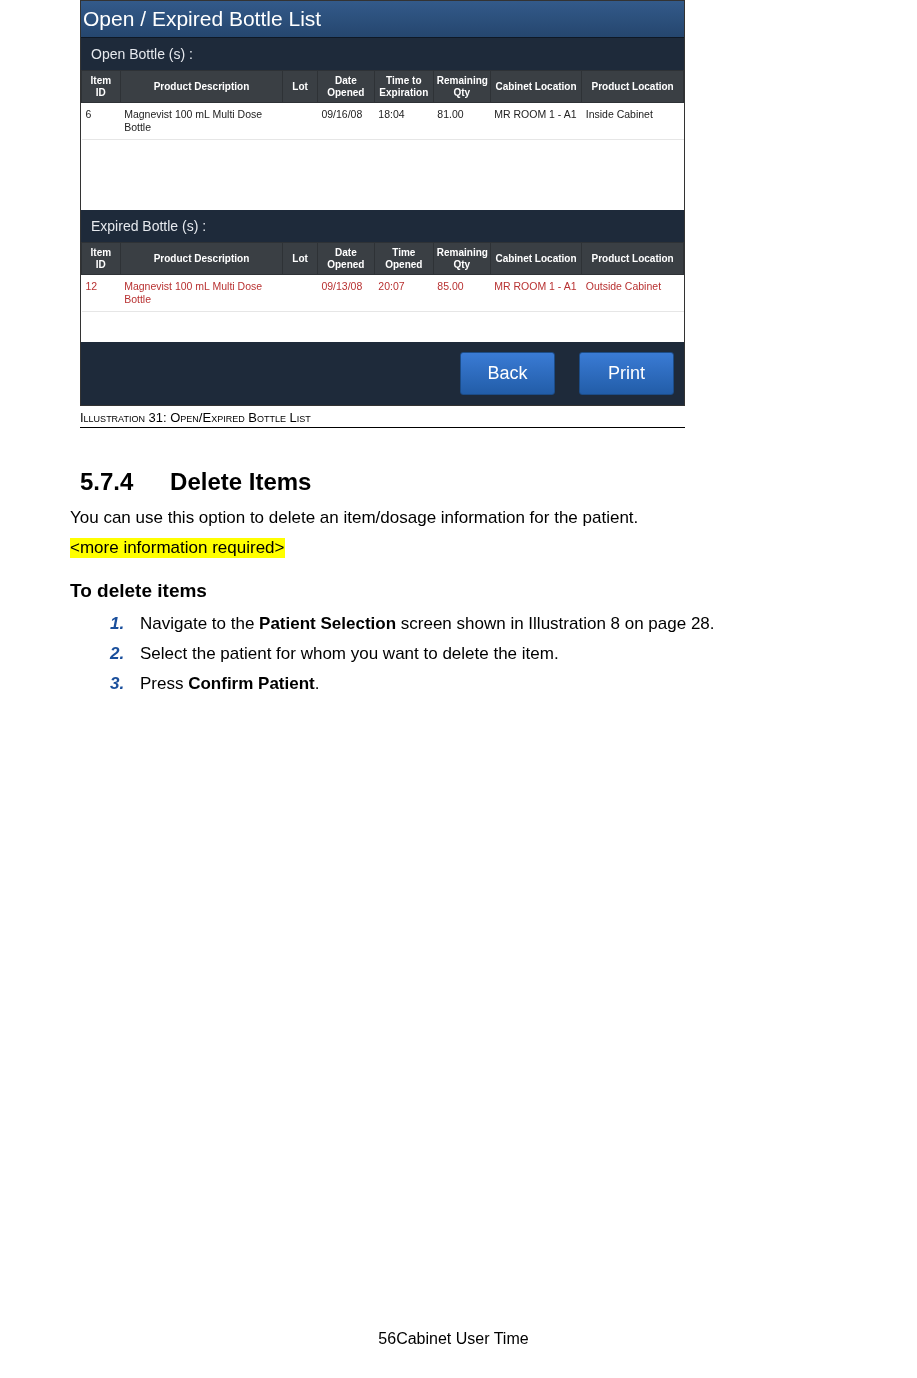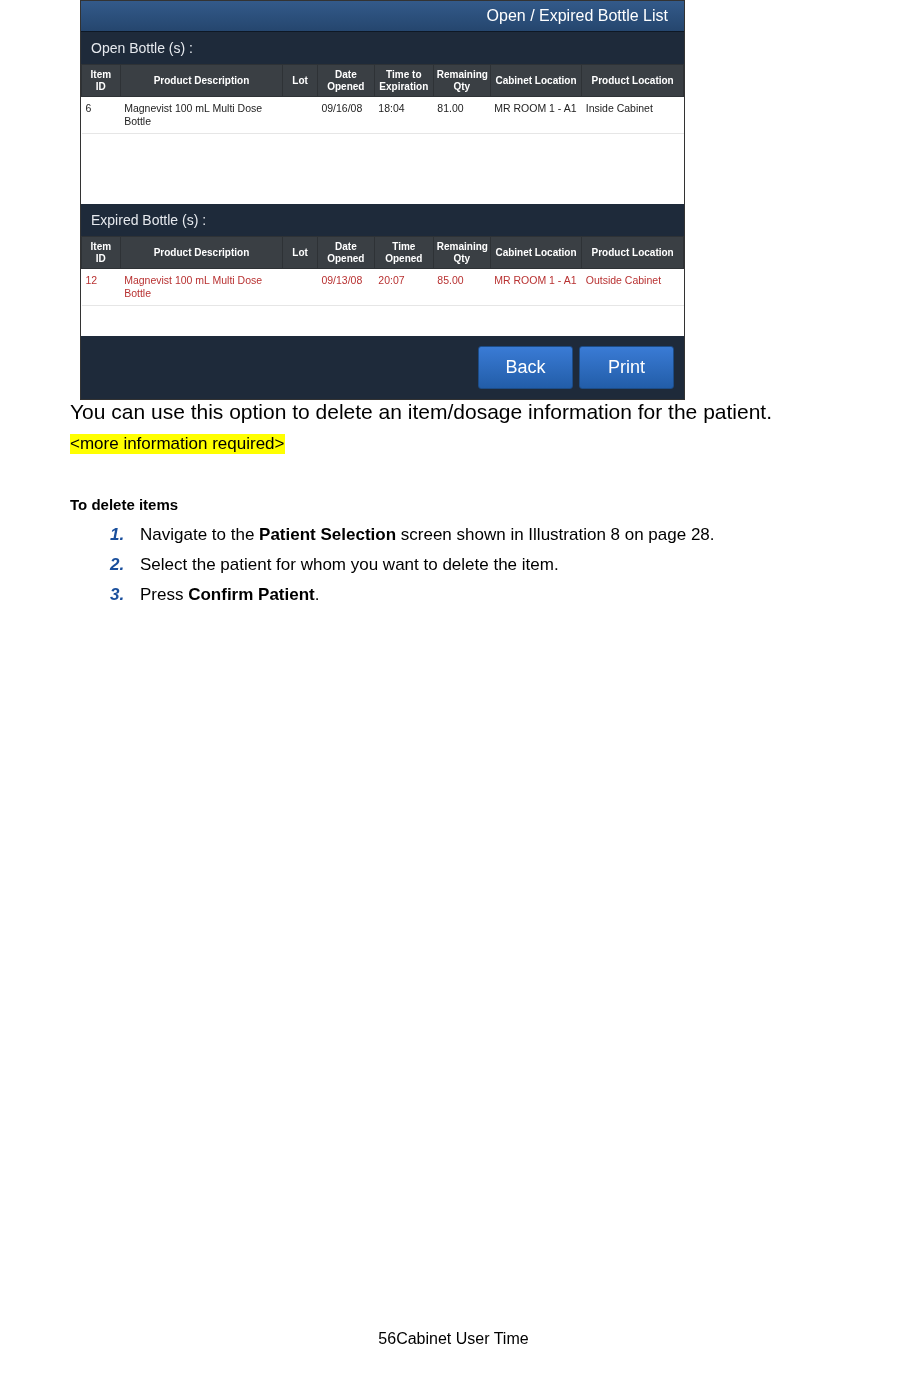--- a/index.html
+++ b/index.html
@@ -16,23 +16,23 @@
   .screenshot {
     width: 605px;
     margin-left: 10px;
     border: 1px solid #333;
     background: #1e2a3a;
     font-size: 11px;
   }
   .app-title {
     background: linear-gradient(#335a8a, #25466e);
     color: #fff;
-    text-align: right;
-    font-size: 16px;
-    padding: 6px 16px;
+    text-align: left;
+    font-size: 21px;
+    padding: 6px 2px;
     border-bottom: 1px solid #0e1825;
   }
   .section-label {
     background: #1e2a3a;
     color: #e6e9ee;
     font-size: 14px;
     padding: 8px 10px;
   }
   table.data {
     width: 100%;
@@ -59,21 +59,21 @@
     line-height: 1.25;
   }
   tr.expired td { color: #b83131; }
   .open-body { background: #fff; min-height: 140px; }
   .expired-body { background: #fff; min-height: 100px; }
   .button-bar {
     background: #1e2a3a;
     padding: 10px;
     display: flex;
     justify-content: flex-end;
-    gap: 6px;
+    gap: 24px;
   }
   .btn {
     display: inline-block;
     min-width: 95px;
     padding: 10px 14px;
     text-align: center;
     font-size: 18px;
     color: #fff;
     background: linear-gradient(#3a7bd5, #225da8);
     border: 1px solid #1c4c87;
@@ -90,34 +90,33 @@
     margin-bottom: 40px;
   }
   h2.section-heading {
     font-size: 24px;
     font-weight: bold;
     margin-bottom: 12px;
     margin-left: 10px;
   }
   .section-num { display: inline-block; margin-right: 30px; }
   p.body-text {
-    font-size: 21px;
+    font-size: 17px;
     margin-bottom: 10px;
   }
   .highlight {
     background: #ffff00;
     font-size: 17px;
     display: inline-block;
     margin-bottom: 22px;
   }
   .sub-heading {
-    font-size: 15px;
+    font-size: 19px;
     font-weight: bold;
     margin-bottom: 12px;
-    margin-top: 20px;
   }
   ol.steps {
     list-style: none;
     padding-left: 40px;
   }
   ol.steps li {
     font-size: 17px;
     margin-bottom: 10px;
     position: relative;
     padding-left: 30px;
@@ -236,21 +235,26 @@
         </tbody>
       </table>
     </div>
 
     <div class="button-bar">
       <div class="btn">Back</div>
       <div class="btn">Print</div>
     </div>
   </div>
 
-
+  <div class="caption">Illustration 31: Open/Expired Bottle List</div>
+
+  <h2 class="section-heading">
+    <span class="section-num">5.7.4</span>
+    <span>Delete Items</span>
+  </h2>
 
   <p class="body-text">You can use this option to delete an item/dosage information for the patient.</p>
 
   <span class="highlight">&lt;more information required&gt;</span>
 
   <p class="sub-heading">To delete items</p>
 
   <ol class="steps">
     <li>
       <span class="num">1.</span>

